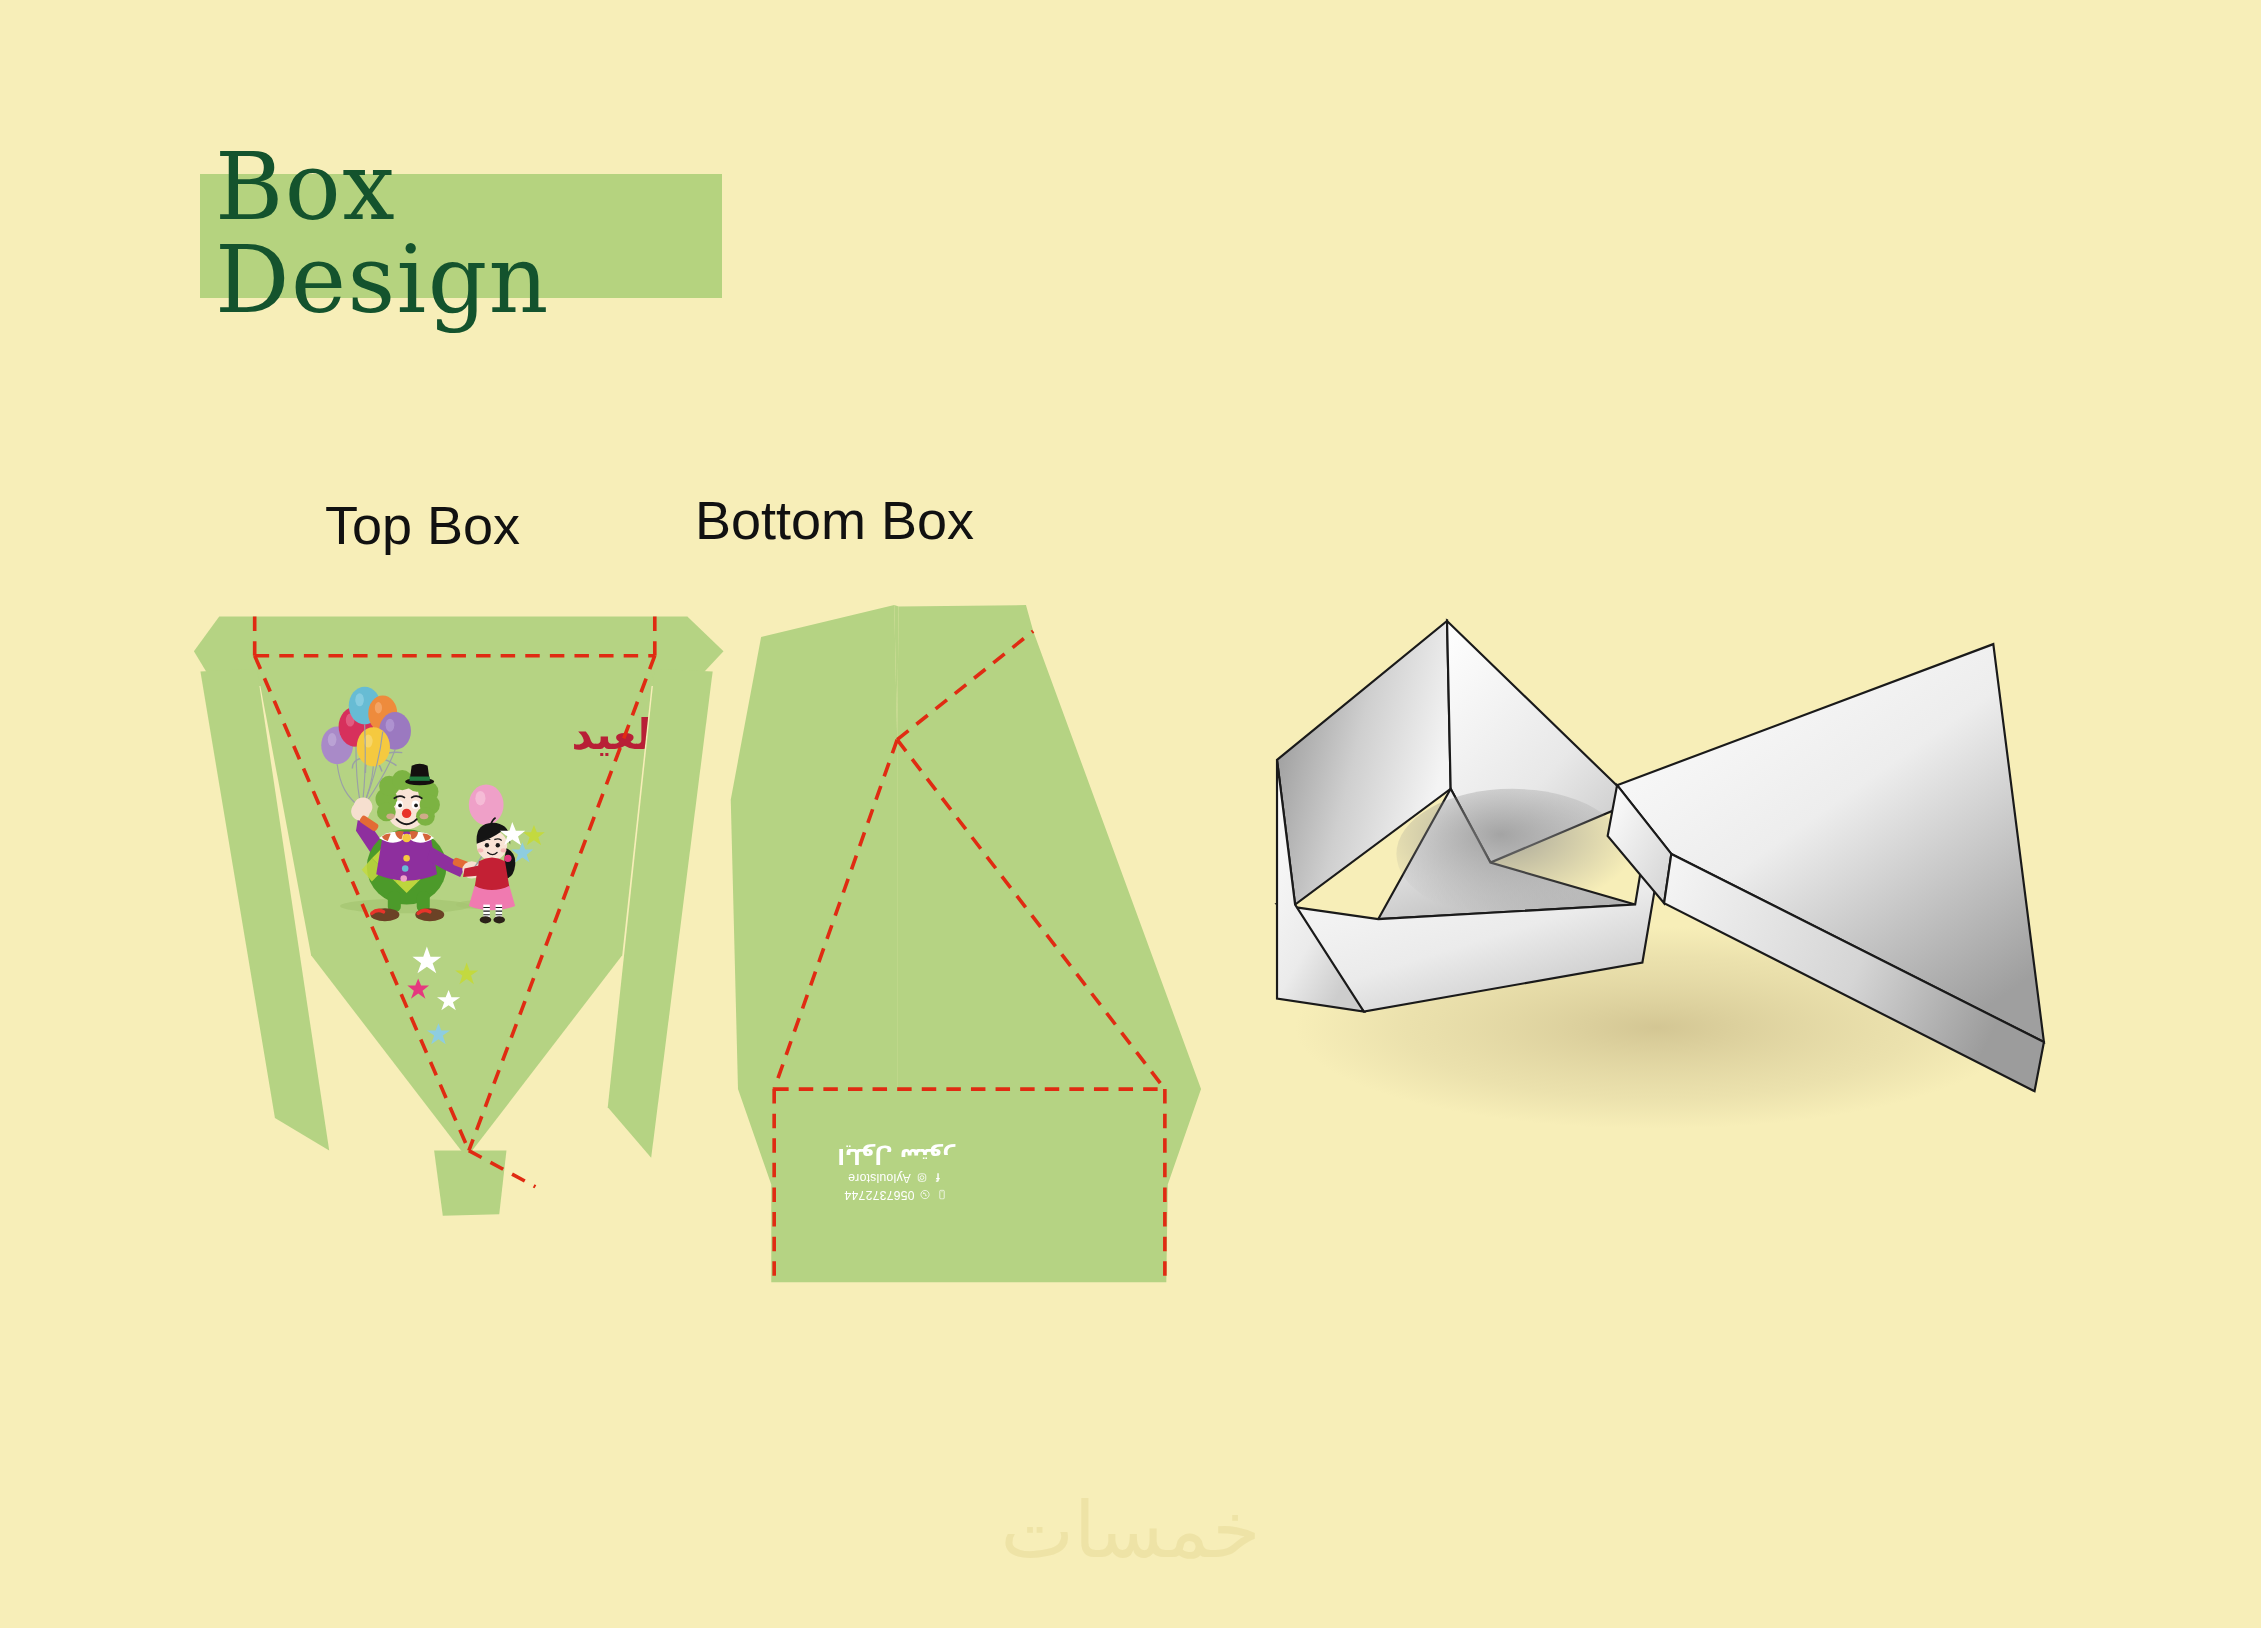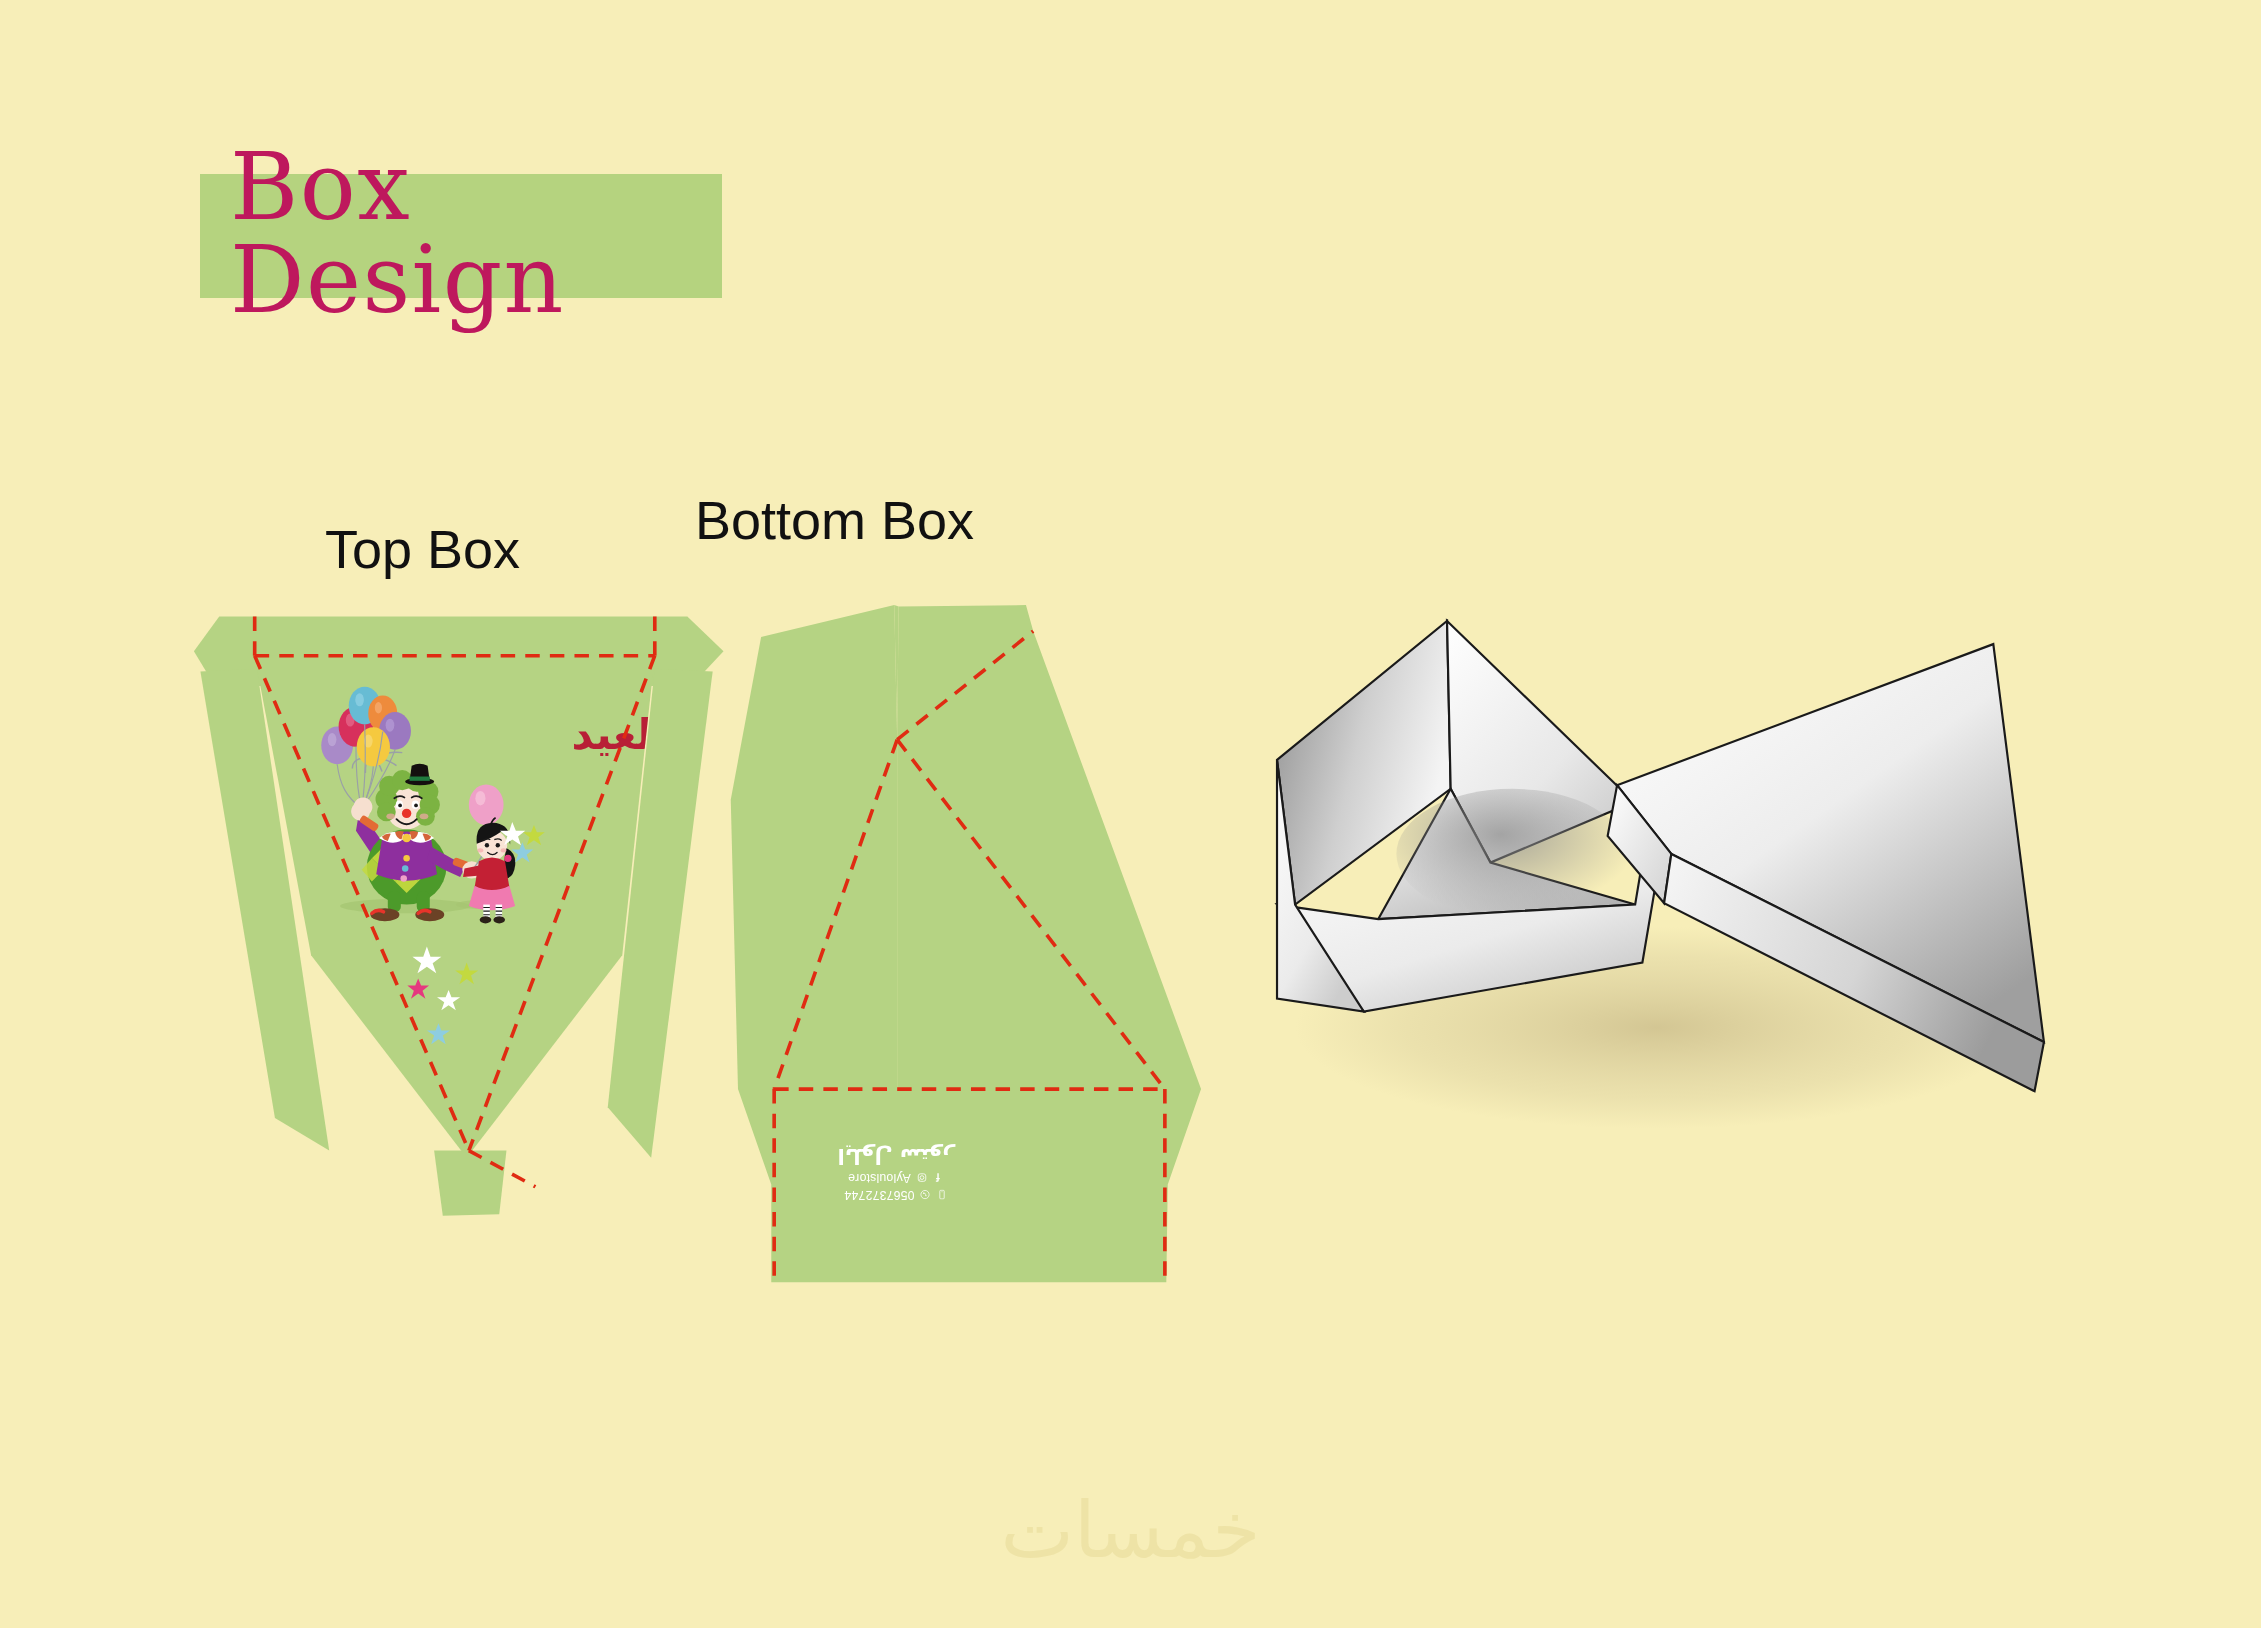--- a/index.html
+++ b/index.html
@@ -16,37 +16,37 @@
   #title-banner{
     position:absolute;left:200px;top:174px;
     width:522px;height:124px;
     background:#b5d37f;
     display:flex;align-items:center;
   }
   #title-text{
     font-family:"DejaVu Serif", serif;
     font-size:93px;
     line-height:1;
-    color:#be185d;
+    color:#14532d;
     letter-spacing:1.4px;
-    padding-left:30px;
+    padding-left:15px;
     margin-top:-4.3px;
     font-weight:400;
   }
 
   
   .section-label{
     position:absolute;
     font-family:"Liberation Sans", sans-serif;
     font-size:54px;
     color:#111111;
     white-space:nowrap;
     font-weight:400;
   }
-  #label-top-box{left:325px;top:518px;}
+  #label-top-box{left:325px;top:494px;}
   #label-bottom-box{left:695px;top:489px;}
 
   
   #dieline-svg{position:absolute;left:0;top:0;width:2261px;height:1629px;}
 
   
   #flap-contact{
     position:absolute;
     left:802px;top:1142px;
     width:188px;

